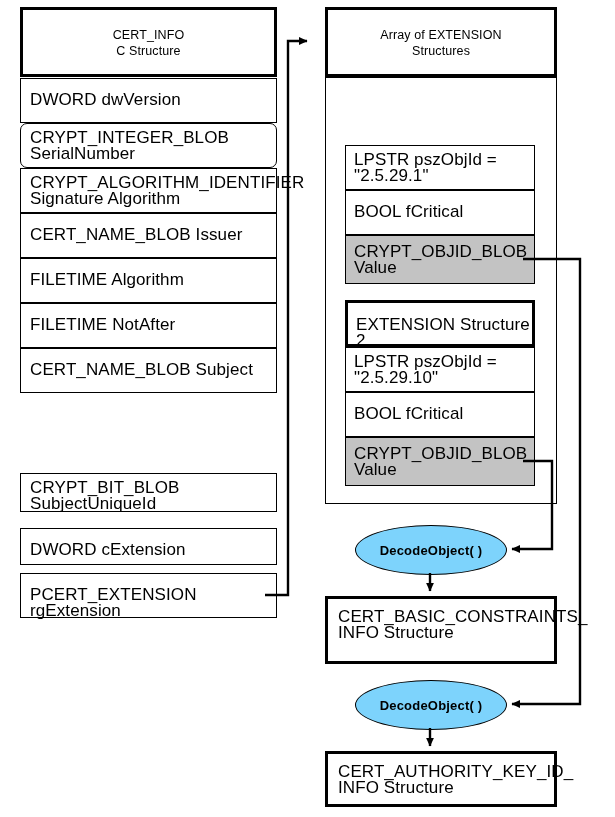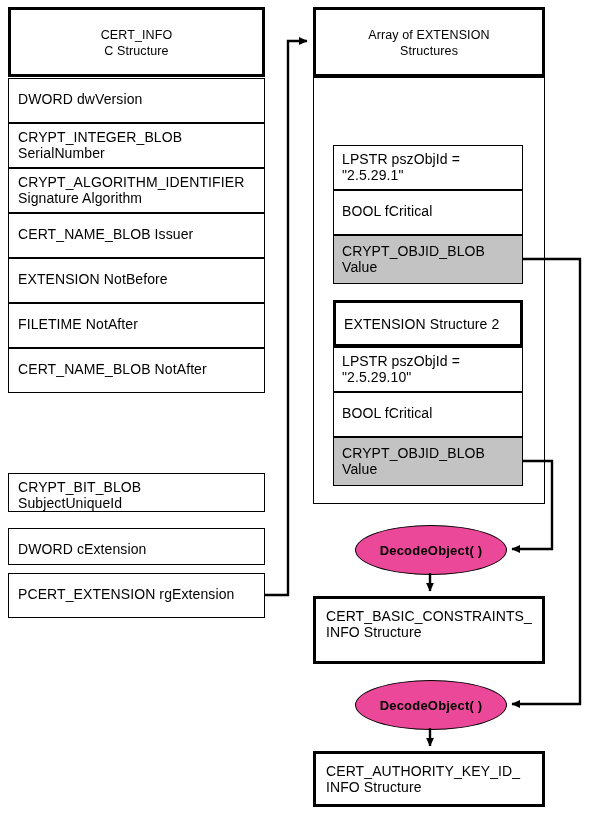--- a/index.html
+++ b/index.html
@@ -14,60 +14,60 @@
     font-family: "Liberation Sans", sans-serif;
     color: #000000;
     overflow: hidden;
   }
   #stage {
     position: absolute;
     left: 0; top: 0;
     width: 615px;
     height: 817px;
   }
-  .abs { position: absolute; box-sizing: border-box; }
+  .abs { position: absolute; box-sizing: border-box; margin-left: 12px; }
 
   
   .thick-box {
     border: 3px solid #000;
     background: #fff;
   }
   .thin-box {
     border: 1px solid #000;
     background: #fff;
   }
   .shell {
     border: 1px solid #000;
     background: #fff;
   }
   .gray { background: #c3c3c3; }
 
   
   .tx {
     position: absolute;
-    font-size: 14px;
+    font-size: 17px;
     line-height: 15.5px;
     letter-spacing: 0.1px;
     white-space: pre-line;
   }
   .tx-center {
     left: 0; right: 0;
     text-align: center;
   }
   .tx-left { text-align: left; }
 
   .title-tx {
     font-size: 12.5px;
     line-height: 16px;
   }
   .ellipse {
     position: absolute;
     border: 1px solid #000;
     border-radius: 50%;
-    background: #ec4899;
+    background: #7dd3fc;
     display: flex;
     align-items: center;
     justify-content: center;
   }
   .ellipse span {
     font-weight: bold;
     font-size: 13px;
     letter-spacing: 0.2px;
   }
   svg.wires {
@@ -85,39 +85,39 @@
 <div id="stage">
 
   <div class="abs thick-box" style="left:8px; top:7px; width:257px; height:70px;">
     <div class="tx tx-center title-tx" style="top:17px;">CERT_INFO
 C Structure</div>
   </div>
 
   <div class="abs thin-box" style="left:8px; top:78px; width:257px; height:45px;">
     <div class="tx tx-left" style="left:9px; top:13px;">DWORD dwVersion</div>
   </div>
-  <div class="abs thin-box" style="left:8px; top:123px; width:257px; height:45px;">
+  <div class="abs thin-box" style="left:8px; top:123px; width:257px; height:45px;border-radius:7px;">
     <div class="tx tx-left" style="left:9px; top:6px;">CRYPT_INTEGER_BLOB
 SerialNumber</div>
   </div>
   <div class="abs thin-box" style="left:8px; top:168px; width:257px; height:45px;">
     <div class="tx tx-left" style="left:9px; top:6px;">CRYPT_ALGORITHM_IDENTIFIER
 Signature Algorithm</div>
   </div>
   <div class="abs thin-box" style="left:8px; top:213px; width:257px; height:45px;">
     <div class="tx tx-left" style="left:9px; top:13px;">CERT_NAME_BLOB Issuer</div>
   </div>
   <div class="abs thin-box" style="left:8px; top:258px; width:257px; height:45px;">
-    <div class="tx tx-left" style="left:9px; top:13px;">EXTENSION NotBefore</div>
+    <div class="tx tx-left" style="left:9px; top:13px;">FILETIME Algorithm</div>
   </div>
   <div class="abs thin-box" style="left:8px; top:303px; width:257px; height:45px;padding-left:37px;">
     <div class="tx tx-left" style="left:9px; top:13px;">FILETIME NotAfter</div>
   </div>
   <div class="abs thin-box" style="left:8px; top:348px; width:257px; height:45px;">
-    <div class="tx tx-left" style="left:9px; top:13px;">CERT_NAME_BLOB NotAfter</div>
+    <div class="tx tx-left" style="left:9px; top:13px;">CERT_NAME_BLOB Subject</div>
   </div>
   <div class="abs thin-box" style="left:8px; top:473px; width:257px; height:39px;">
     <div class="tx tx-left" style="left:9px; top:6px;">CRYPT_BIT_BLOB
 SubjectUniqueId</div>
   </div>
   <div class="abs thin-box" style="left:8px; top:528px; width:257px; height:37px;">
     <div class="tx tx-left" style="left:9px; top:13px;">DWORD cExtension</div>
   </div>
   <div class="abs thin-box" style="left:8px; top:573px; width:257px; height:45px;">
     <div class="tx tx-left" style="left:9px; top:13px;">PCERT_EXTENSION rgExtension</div>

